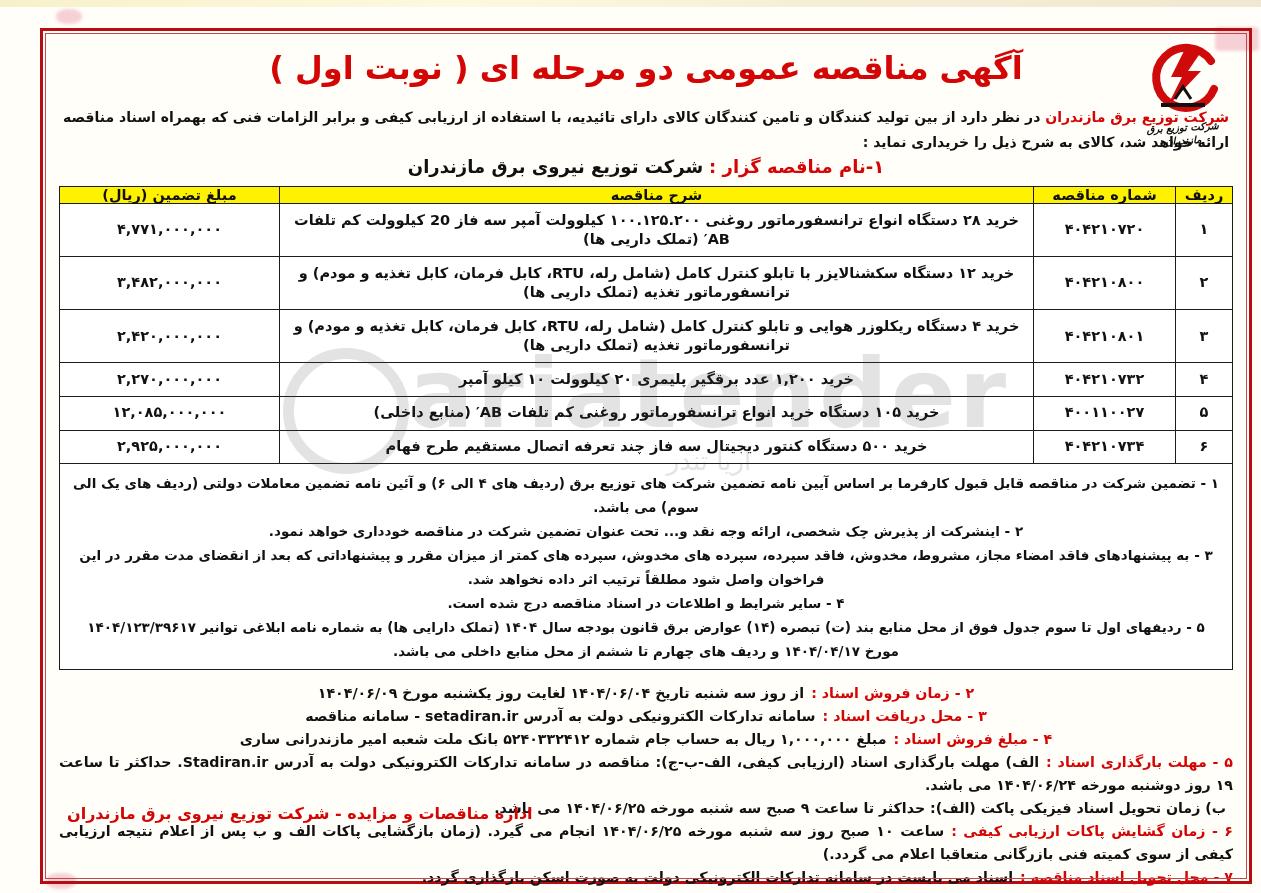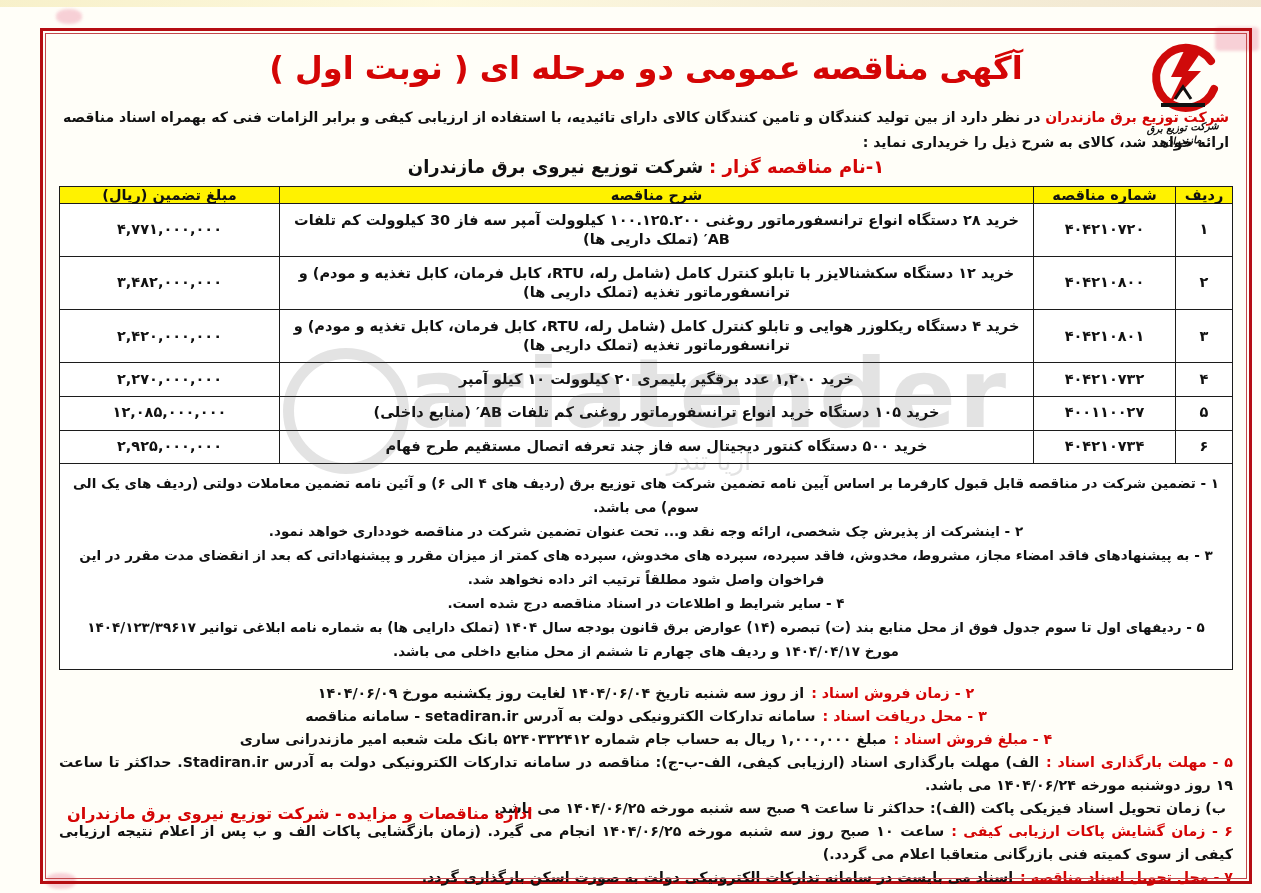--- a/index.html
+++ b/index.html
@@ -127,21 +127,21 @@
           <th>ردیف</th>
           <th>شماره مناقصه</th>
           <th>شرح مناقصه</th>
           <th>مبلغ تضمین (ریال)</th>
         </tr>
       </thead>
       <tbody>
         <tr>
           <td>۱</td>
           <td>۴۰۴۲۱۰۷۲۰</td>
-          <td>خرید ۲۸ دستگاه انواع ترانسفورماتور روغنی ۱۰۰.۱۲۵.۲۰۰ کیلوولت آمپر سه فاز 30 کیلوولت کم تلفات AB′ (تملک داریی ها)</td>
+          <td>خرید ۲۸ دستگاه انواع ترانسفورماتور روغنی ۱۰۰.۱۲۵.۲۰۰ کیلوولت آمپر سه فاز 20 کیلوولت کم تلفات AB′ (تملک داریی ها)</td>
           <td>۴,۷۷۱,۰۰۰,۰۰۰</td>
         </tr>
         <tr>
           <td>۲</td>
           <td>۴۰۴۲۱۰۸۰۰</td>
           <td>خرید ۱۲ دستگاه سکشنالایزر با تابلو کنترل کامل (شامل رله، RTU، کابل فرمان، کابل تغذیه و مودم) و ترانسفورماتور تغذیه (تملک داریی ها)</td>
           <td>۳,۴۸۲,۰۰۰,۰۰۰</td>
         </tr>
         <tr>
           <td>۳</td>

